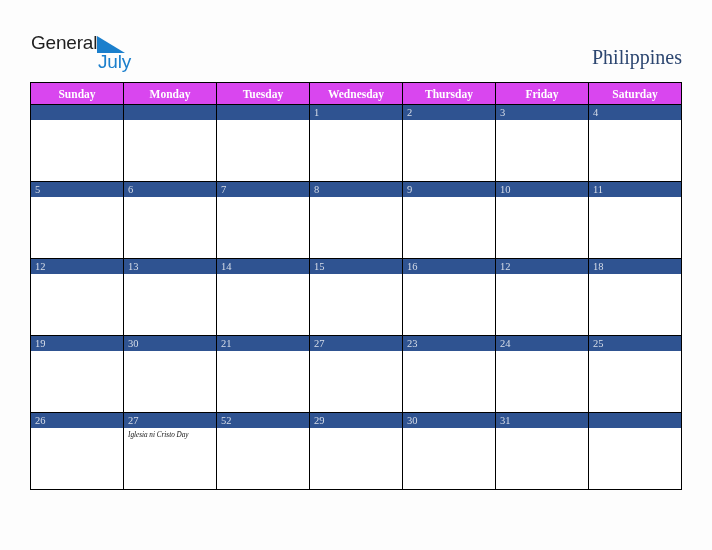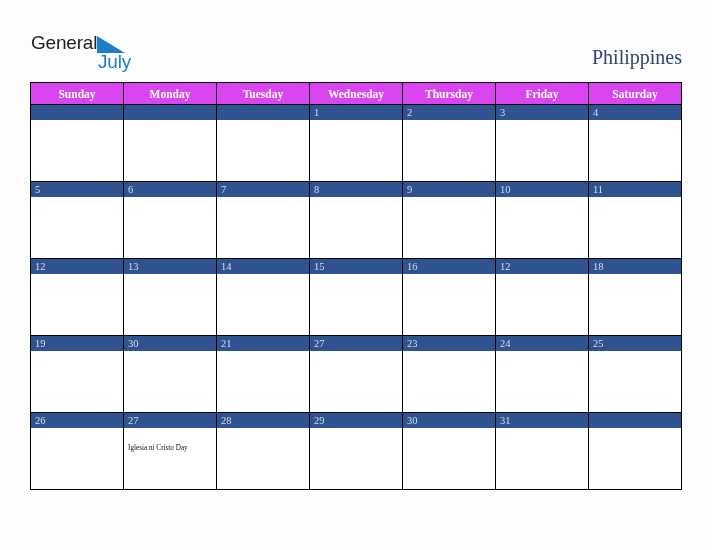--- a/index.html
+++ b/index.html
@@ -118,21 +118,22 @@
   .daynum-bar {
     background: #2f5391;
     height: 15px;
     line-height: 15px;
     padding-left: 4px;
     color: #d8dee9;
     font-family: "Liberation Serif", serif;
     font-size: 10.5px;
   }
   .events {
-    padding: 16px 3px 0 4px;
+    padding: 3px 3px 0 4px;
+    font-style: italic;
   }
   .event {
     font-family: "Liberation Serif", serif;
     font-size: 7.2px;
     line-height: 8.6px;
     color: #111111;
   }
 </style>
 </head>
 <body>
@@ -353,21 +354,21 @@
           <td>
             <div class="cell">
               <div class="daynum-bar">27</div>
               <div class="events">
                 <div class="event">Iglesia ni Cristo Day</div>
               </div>
             </div>
           </td>
           <td>
             <div class="cell">
-              <div class="daynum-bar">28</div>
+              <div class="daynum-bar">52</div>
               <div class="events"></div>
             </div>
           </td>
           <td>
             <div class="cell">
               <div class="daynum-bar">29</div>
               <div class="events"></div>
             </div>
           </td>
           <td>

